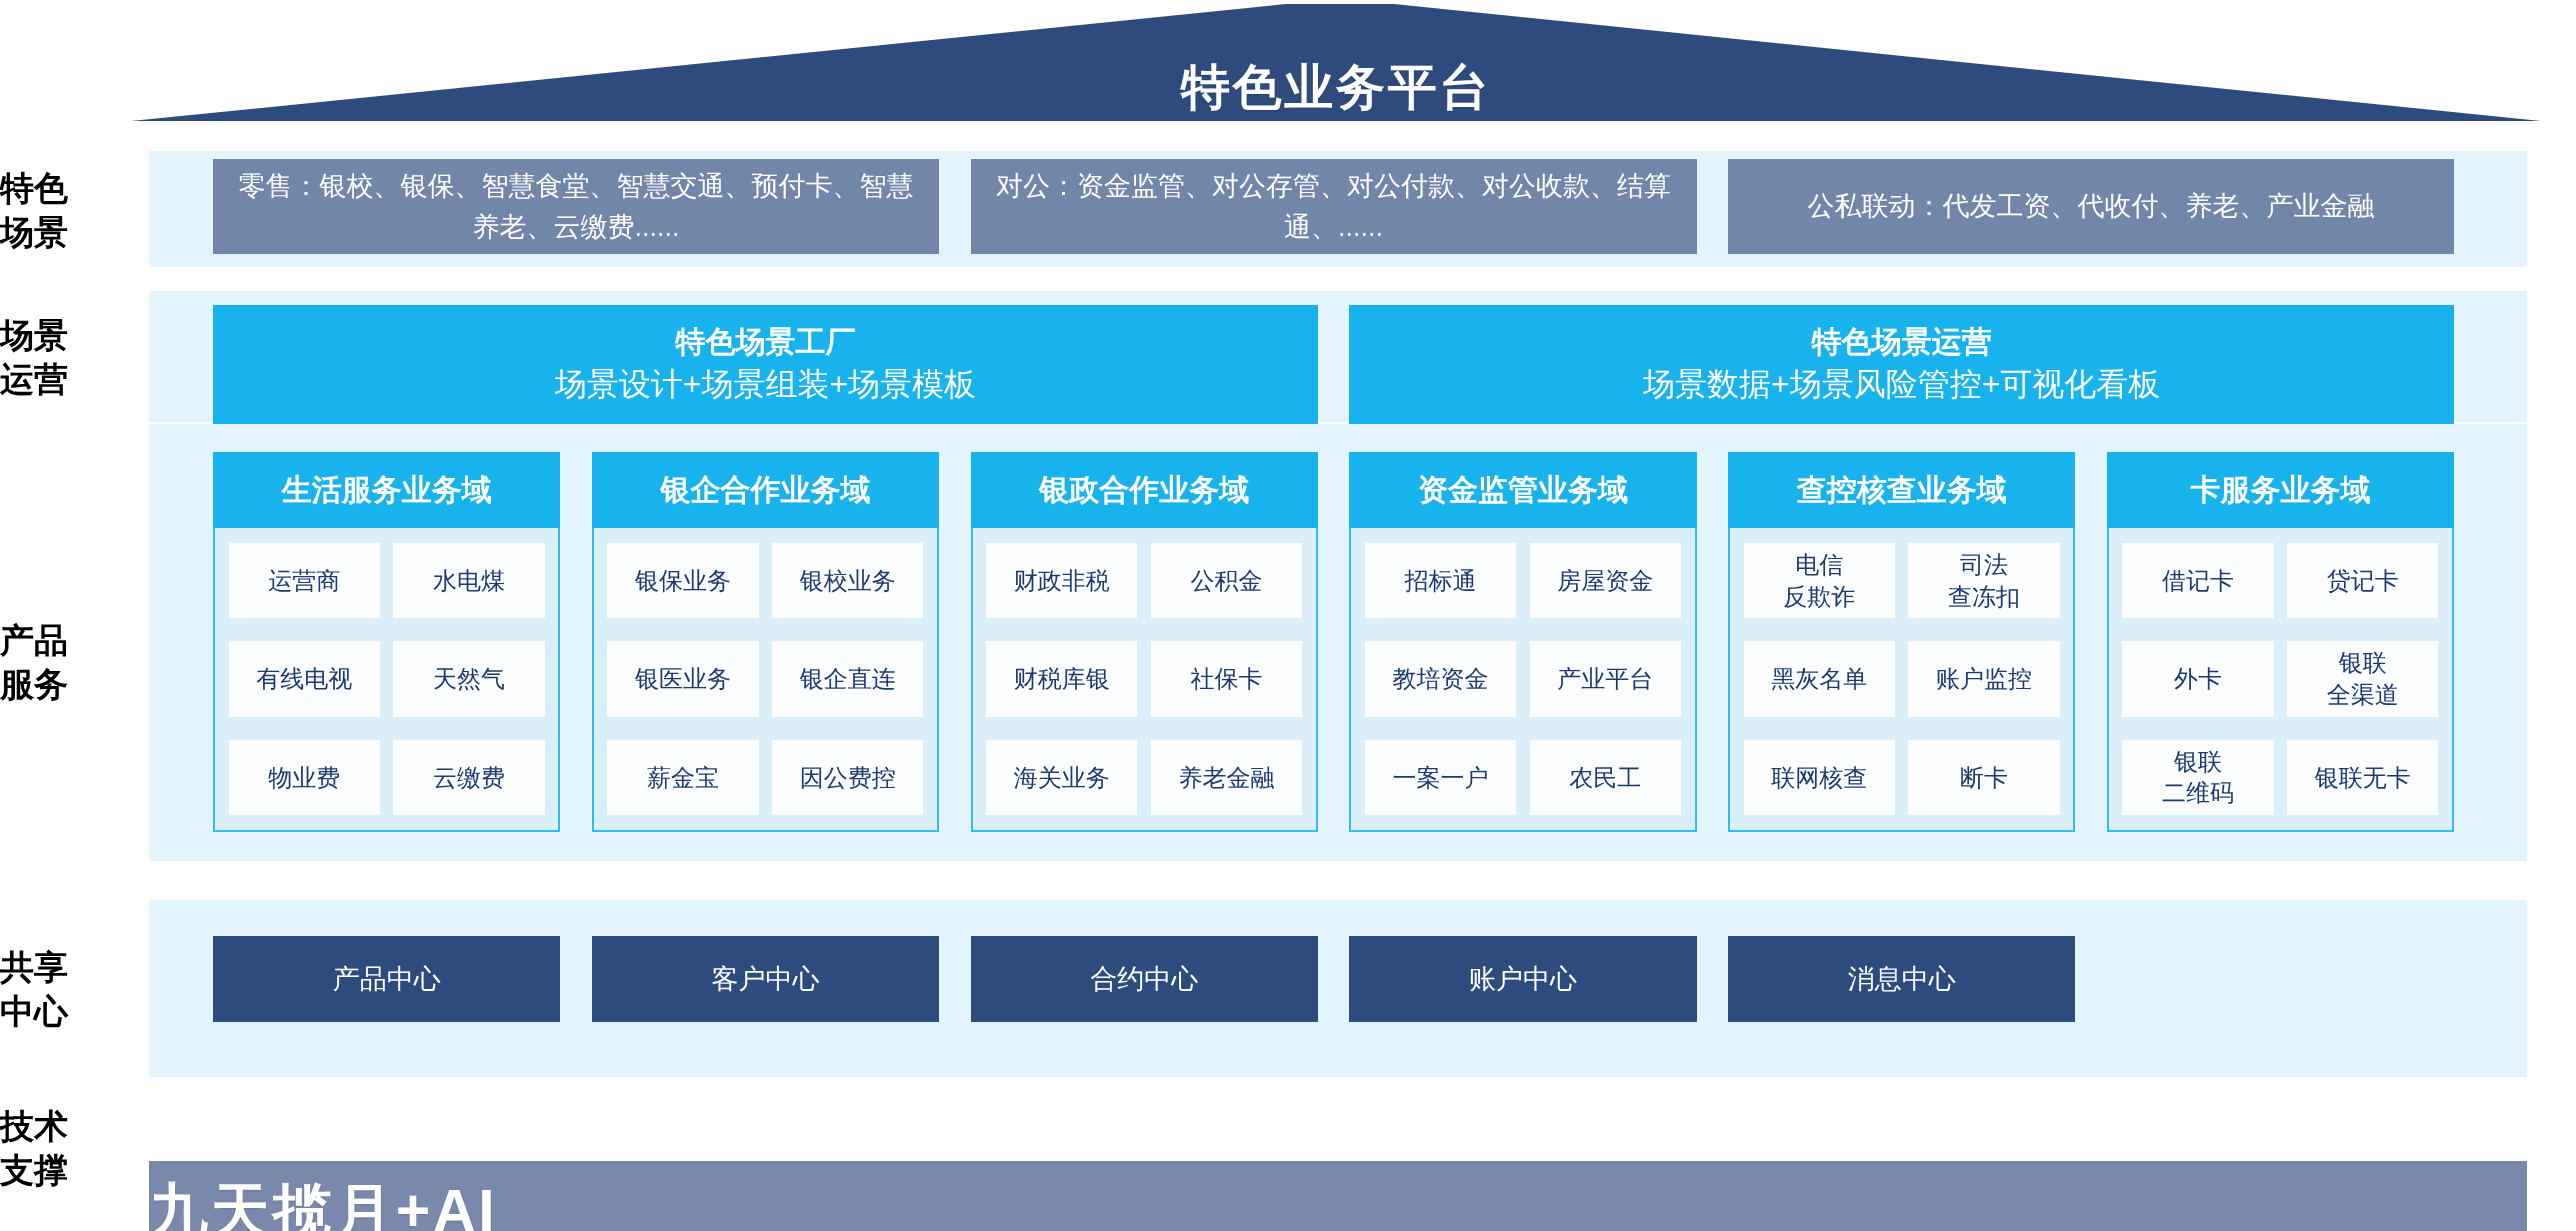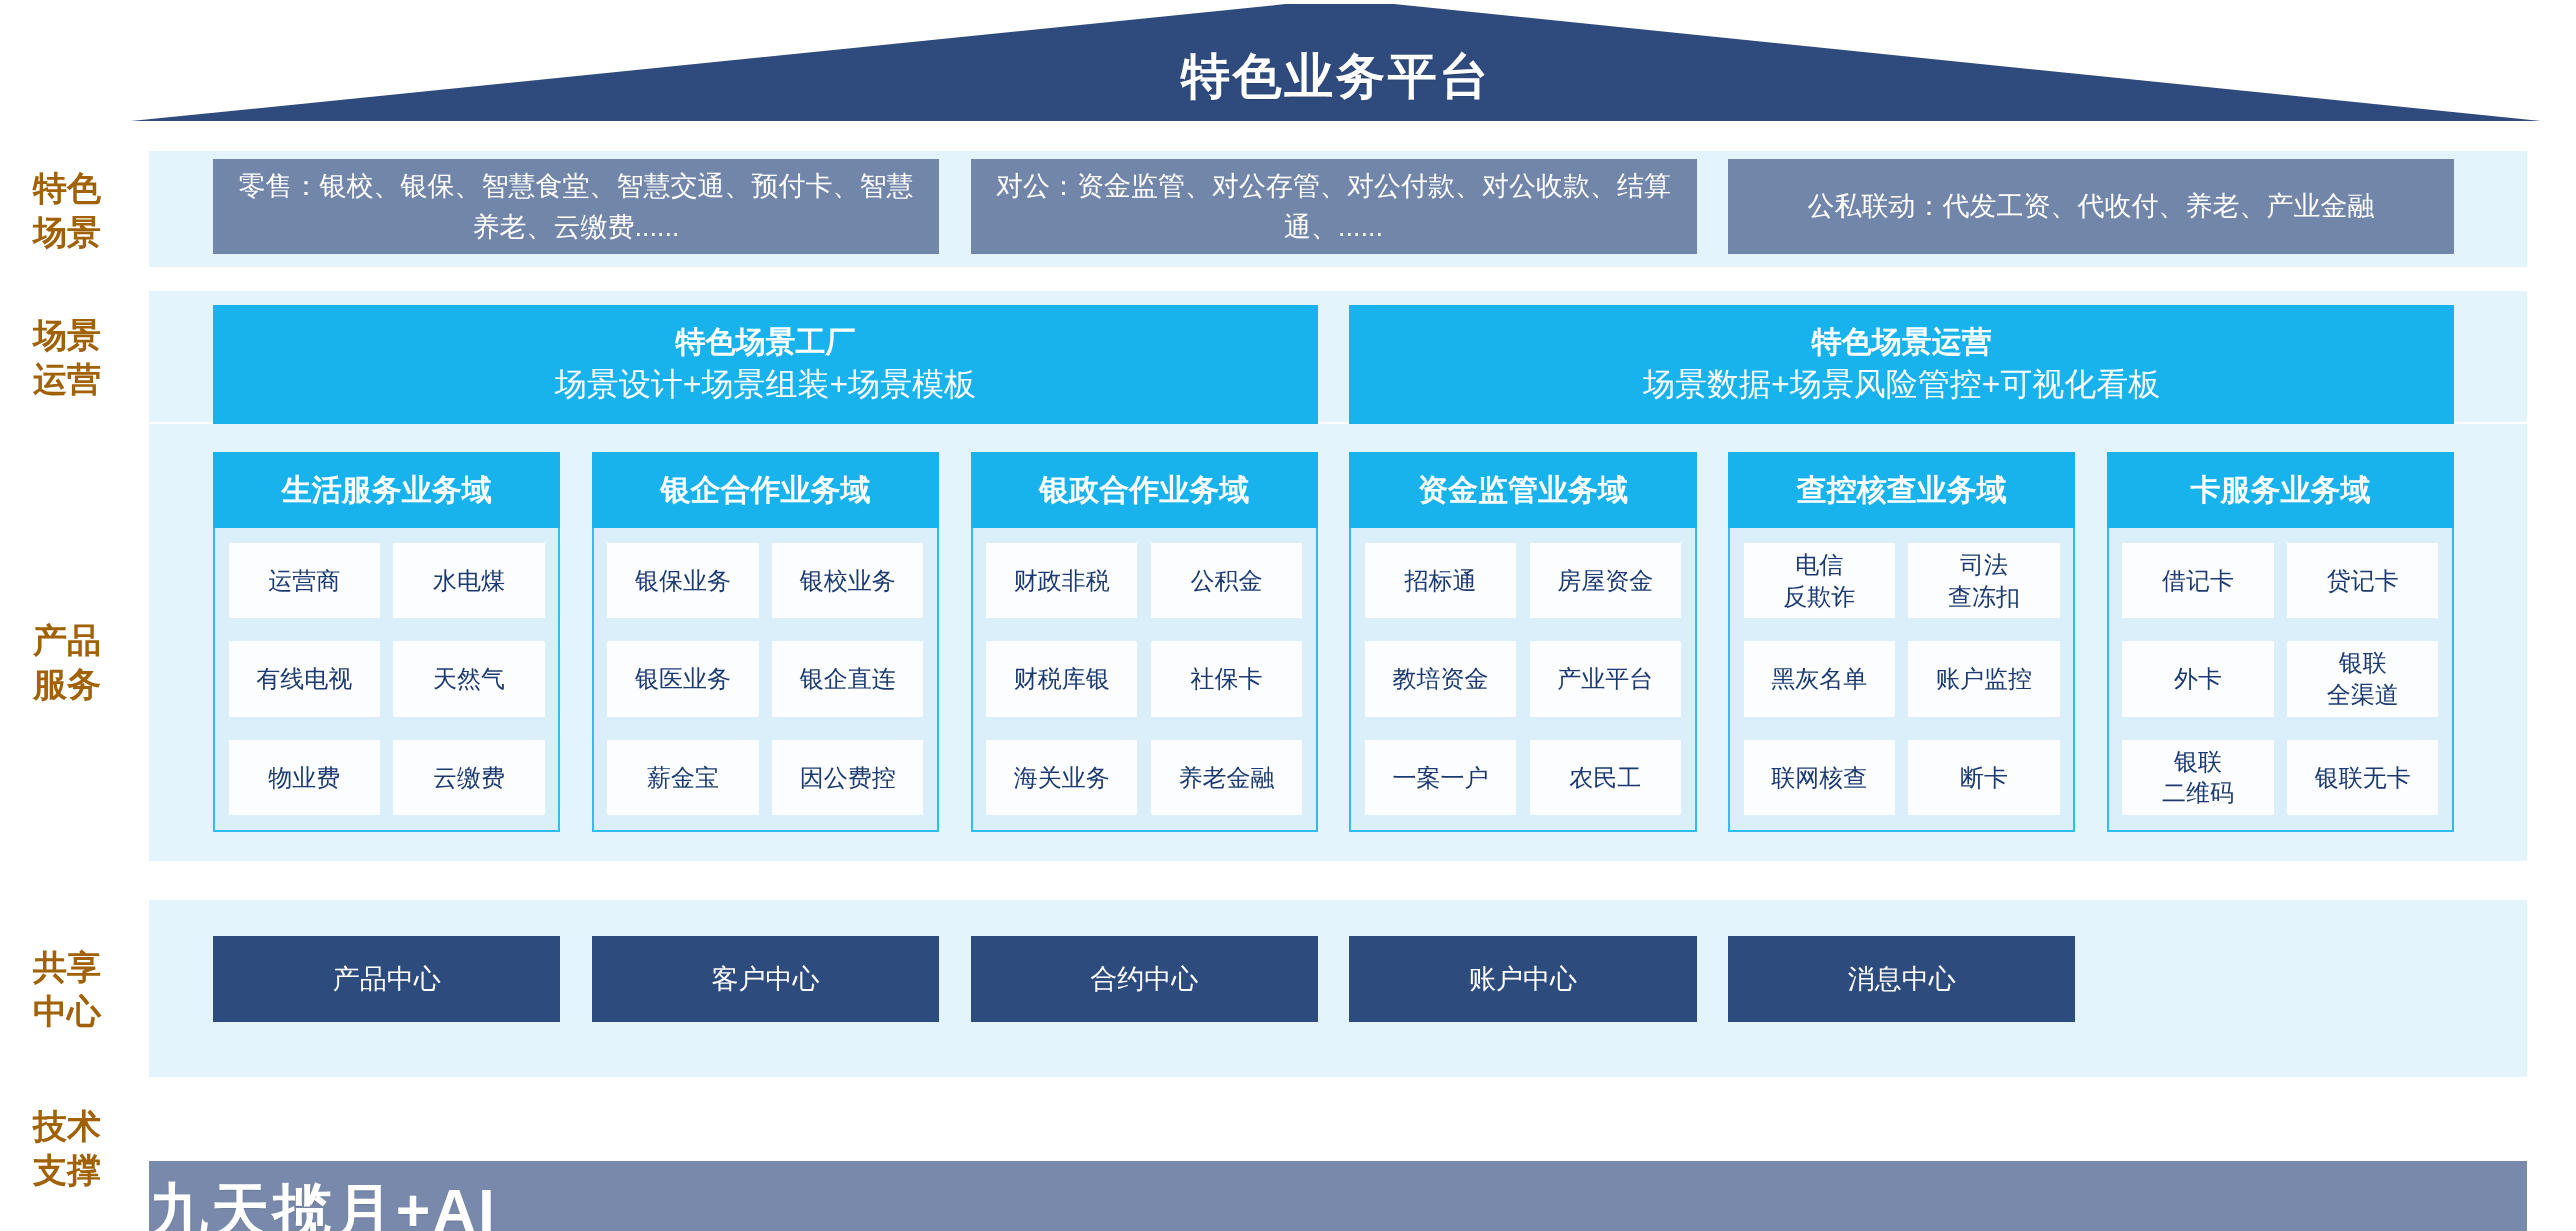--- a/index.html
+++ b/index.html
@@ -9,26 +9,26 @@
   }
   
   .roof{
     position:absolute;left:131px;top:4.1px;width:2410px;height:117px;
     background:#2f4b7e;
     clip-path:polygon(0 100%,47.9% 0,52.4% 0,100% 100%);
     display:flex;align-items:flex-end;justify-content:center;
   }
   .roof-title{
     color:#ffffff;font-size:49px;font-weight:bold;letter-spacing:2.7px;
-    padding-bottom:11px;text-shadow:0 1.4px 1.4px rgba(0,0,0,.15);
+    text-shadow:0 1.4px 1.4px rgba(0,0,0,.15);
   }
   
   .side-label{
-    position:absolute;left:0;width:134px;text-align:center;
-    font-size:34px;font-weight:bold;color:#a16207;line-height:44px;
+    position:absolute;left:0;width:134px;
+    font-size:34px;font-weight:bold;color:#000000;line-height:44px;
     white-space:pre-line;
   }
   
   .band{
     position:absolute;left:149px;width:2378px;background:#e3f4fc;
     display:grid;grid-template-columns:repeat(6,1fr);column-gap:31.5px;
     box-sizing:border-box;
   }
   .band-scenes {top:151px;height:116px;padding:8px 73px 13px 64px;}
   .band-ops    {top:291px;height:131px;padding:14.4px 73px 11.6px 64px;}

